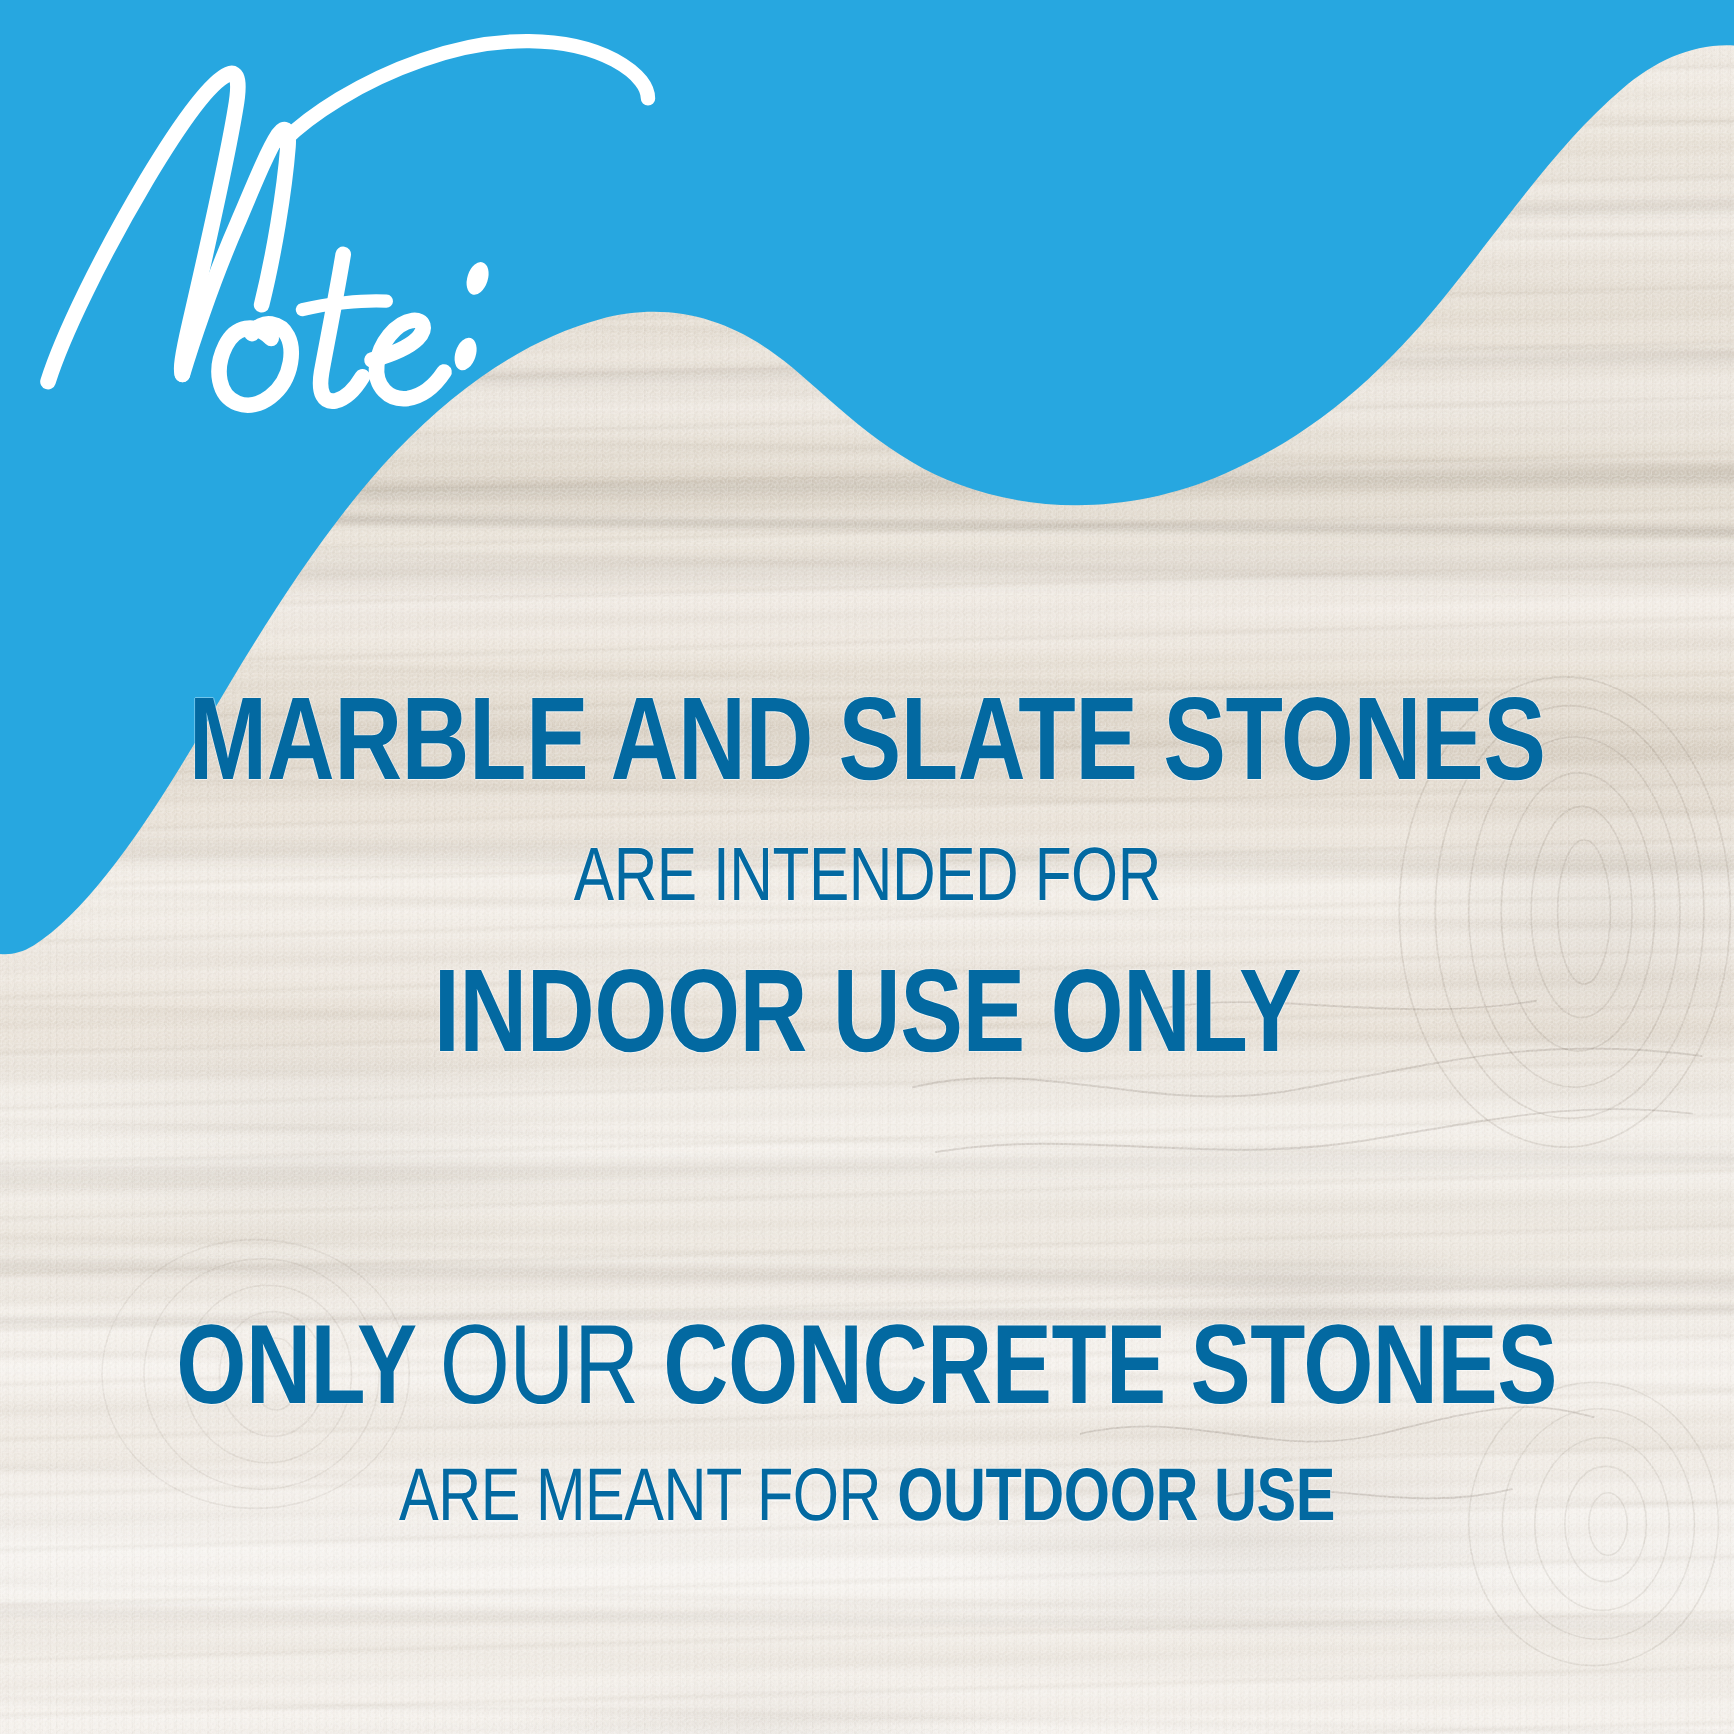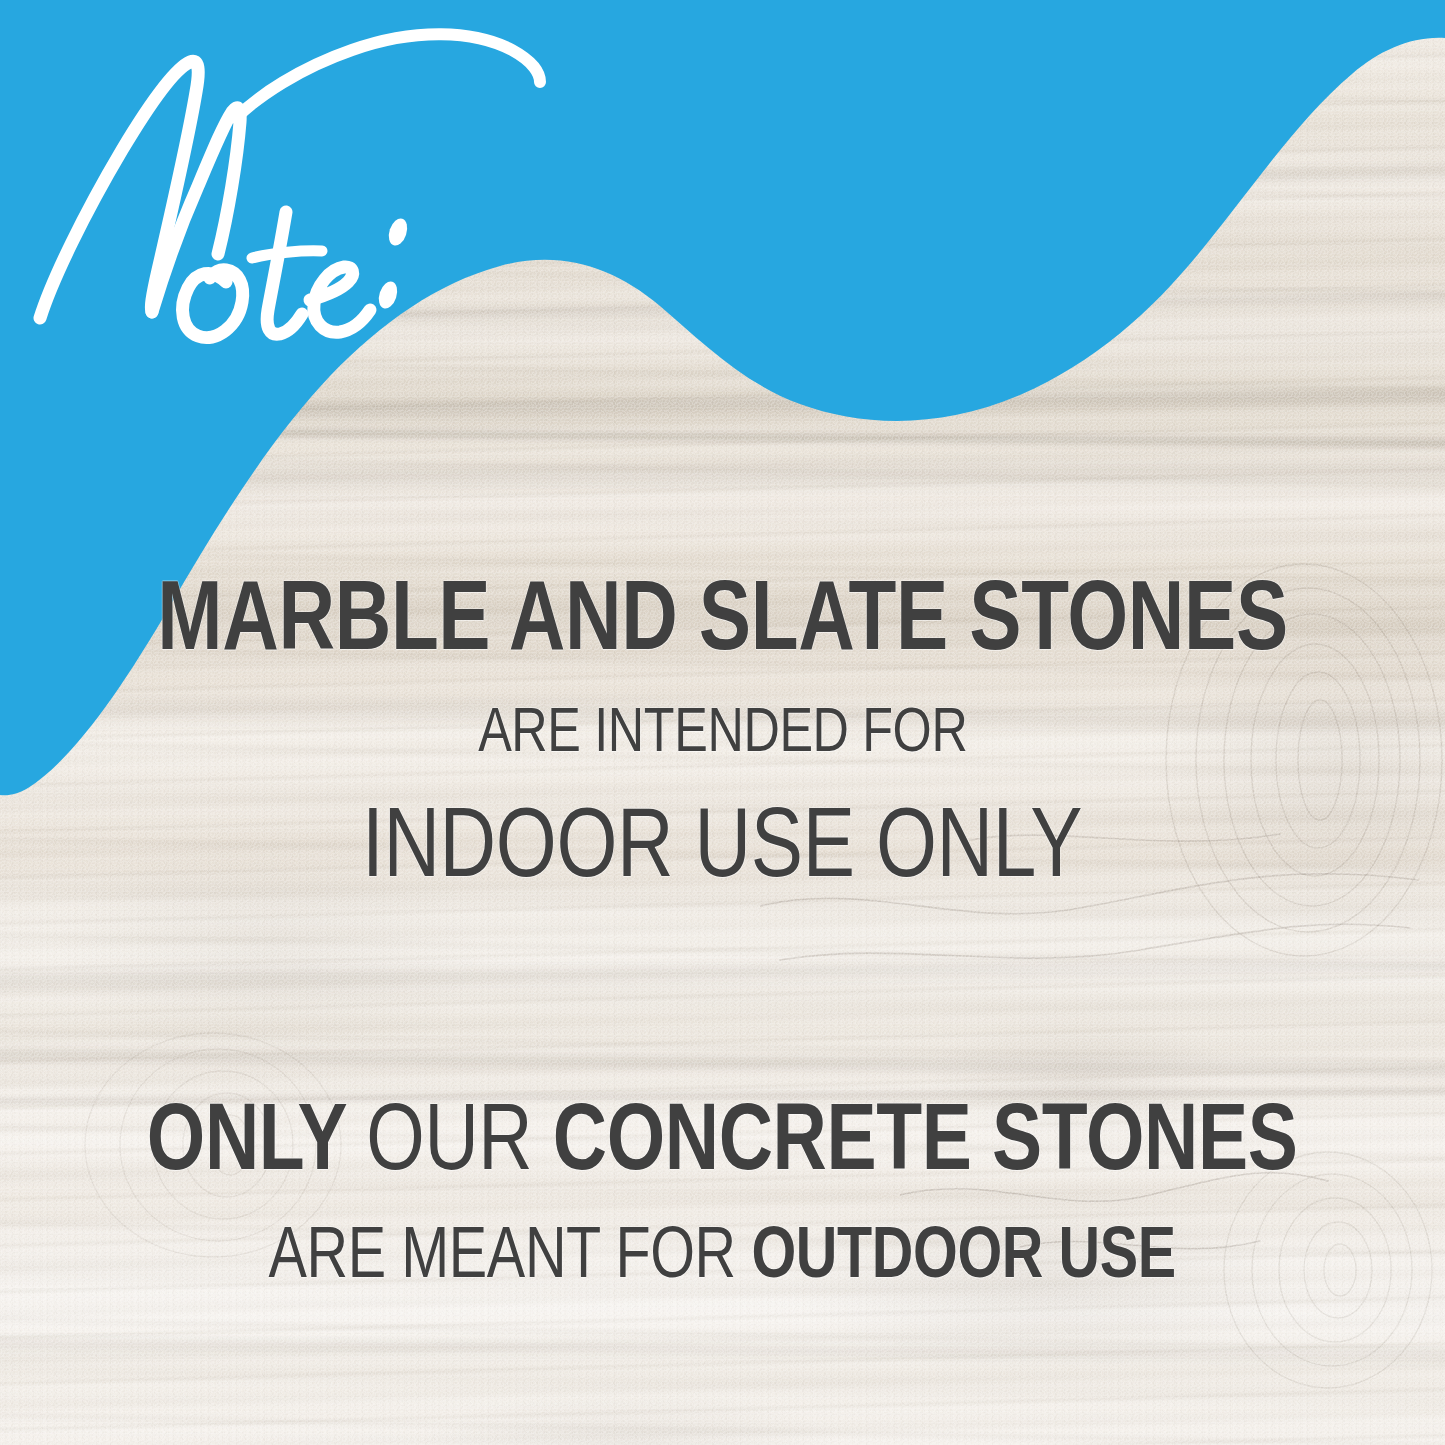--- a/index.html
+++ b/index.html
@@ -151,21 +151,21 @@
 
   
   .wave-layer{ position:absolute; inset:0; }
   .wave-layer svg{ display:block; }
 
   
   .text-group{
     position:absolute;
     left:0; width:1445px;
     text-align:center;
-    color:#404040;
+    color:#0369a1;
     text-transform:uppercase;
     white-space:nowrap;
   }
   .line{
     display:block;
     line-height:1;
     letter-spacing:-0.5px;
     text-shadow:
       0 1px 0 rgba(255,255,255,.55),
       0 -1px 0 rgba(255,255,255,.35),
@@ -174,25 +174,25 @@
   }
   
   .squeeze{ display:inline-block; transform:scaleX(0.80); transform-origin:center; }
 
   .bold  { font-weight:700; }
   .reg   { font-weight:400; }
 
   #grp-upper{ top:566px; }
   #grp-upper .l1{ font-size:98px; font-weight:700; }
   #grp-upper .l2{ font-size:63px; font-weight:400; margin-top:34px; }
-  #grp-upper .l3{ font-size:98px; font-weight:400; margin-top:32px; }
+  #grp-upper .l3{ font-size:98px; font-weight:700; margin-top:32px; }
 
   #grp-lower{ top:1090px; }
   #grp-lower .l1{ font-size:94px; }
-  #grp-lower .l2{ font-size:72px; margin-top:32px; }
+  #grp-lower .l2{ font-size:62px; margin-top:32px; }
 
   .mixed .bold{ font-weight:700; }
   .mixed .reg { font-weight:400; }
 
   
   .note-script{
     position:absolute;
     left:0; top:0;
     width:700px; height:360px;
     pointer-events:none;

